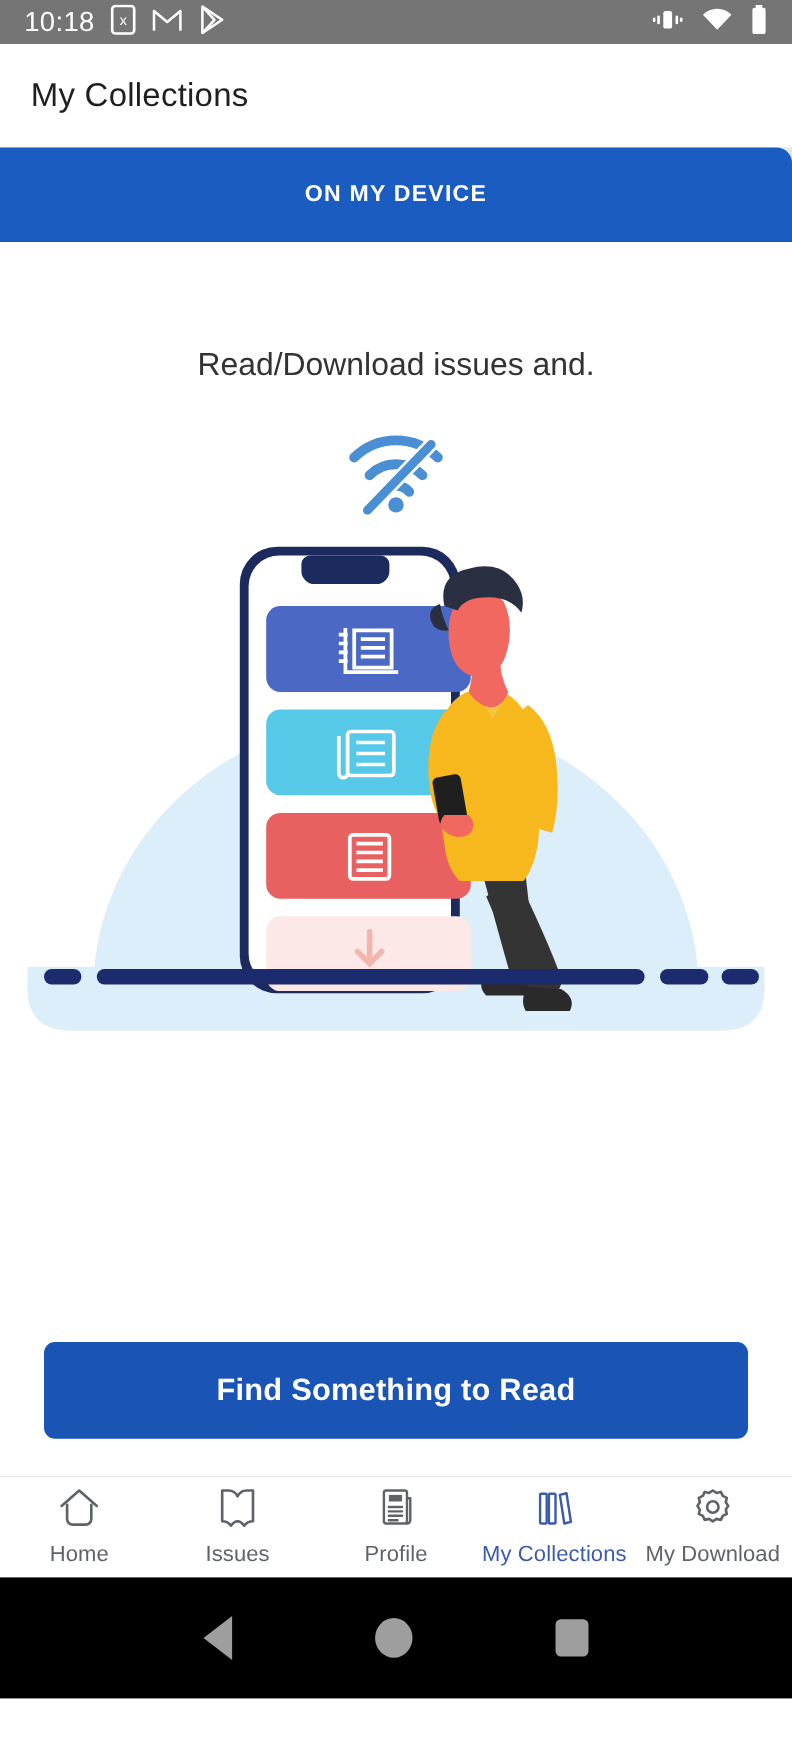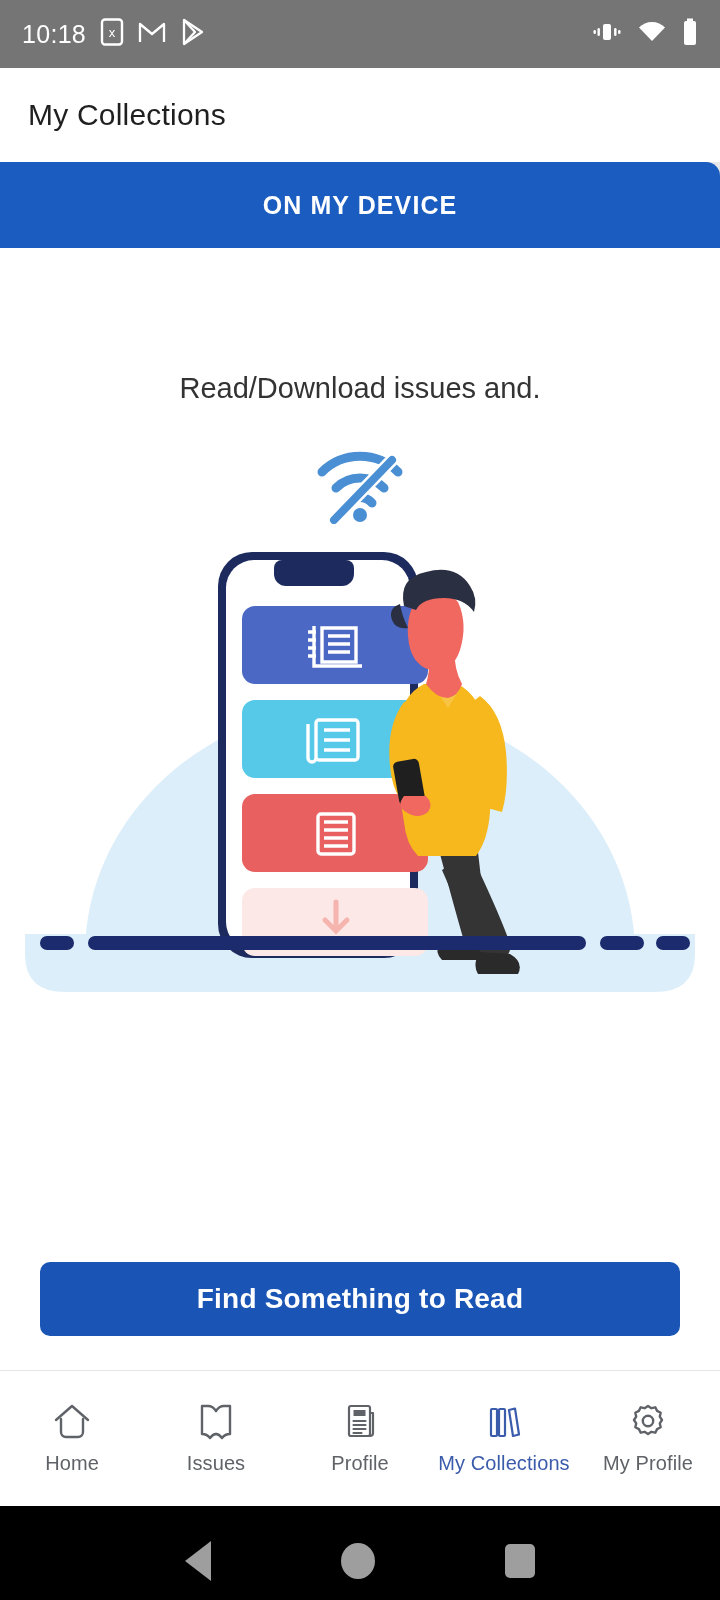--- a/index.html
+++ b/index.html
@@ -6,73 +6,73 @@
   html,body { width:720px; height:1600px; }
   body {
     font-family:"Liberation Sans", sans-serif;
     background:#ffffff;
     overflow:hidden;
     position:relative;
   }
 
   
   .statusbar{
-    height:68px; background:#757575; display:flex; 
+    height:40px; background:#757575; display:flex; 
     padding:0 22px; color:#ffffff;
   }
   .sb-left{display:flex; align-items:center; gap:14px;}
   .sb-time{font-size:25px; font-weight:400; letter-spacing:.3px; line-height:1;}
   .sb-right{margin-left:auto; display:flex; align-items:center; gap:16px;}
   .sb-ico{display:block;}
 
   
   .appbar{height:94px; background:#fff; display:flex; align-items:center; padding:0 28px;}
   .appbar-title{font-size:30px; color:#1f1f1f; font-weight:400; letter-spacing:.2px;}
 
   
   .tabs{height:86px; background:#e7e7e7; display:flex; position:relative;}
   .tab{
     flex:1; display:flex; align-items:center; justify-content:center;
-    font-size:25px; letter-spacing:1.1px; color:#6b6b6b; font-weight:500;
+    font-size:21px; letter-spacing:1.1px; color:#6b6b6b; font-weight:500;
     background:transparent;
   }
   .tab.active{
     background:#1a5cc0; color:#ffffff;
     border-top-right-radius:14px; border-bottom-right-radius:0;
     font-weight:700;
   }
 
   
   .content{
     position:relative; height:1122px; background:#fff;
     display:flex; flex-direction:column; align-items:center;
   }
   .empty-text{
-    margin-top:116px; text-align:center; color:#333333;
+    margin-top:88px; text-align:center; color:#333333;
     font-size:29px; line-height:1.72; font-weight:400;
   }
 
   
   .wifi-wrap{margin-top:32px;}
 
   
   .illo{position:relative; width:720px; height:480px; margin-top:6px;}
   .illo svg{position:absolute; left:0; top:0;}
 
   
   .cta-wrap{position:absolute; left:0; right:0; bottom:34px; display:flex; justify-content:center;}
   .cta{
-    width:640px; height:74px; background:#1a55b5; border:none; color:#fff;
+    width:640px; height:88px; background:#1a55b5; border:none; color:#fff;
     font-size:28px; font-weight:700; border-radius:10px; letter-spacing:.2px;
     font-family:"Liberation Sans", sans-serif; cursor:pointer;
   }
 
   
   .bottomnav{
-    height:136px; background:#ffffff; border-top:1px solid #e4e4e4;
+    height:92px; background:#ffffff; border-top:1px solid #e4e4e4;
     display:flex; align-items:center;
   }
   .navitem{
     flex:1; display:flex; flex-direction:column; align-items:center; gap:7px;
     color:#5f6368;
   }
   .navitem .navlabel{font-size:20px; letter-spacing:.1px;}
   .navitem.active{color:#3b5bab;}
 
   
@@ -295,21 +295,21 @@
     <span class="navlabel">My Collections</span>
   </div>
 
   <div class="navitem">
     <span>
       <svg width="40" height="38" viewBox="0 0 40 38" fill="none" stroke="#5f6368" stroke-width="2.4" stroke-linejoin="round">
         <path d="M20 3 l3.4 2.2 l3.9 -0.9 l1.8 3.6 l3.6 1.8 l-0.9 3.9 l2.2 3.4 l-2.2 3.4 l0.9 3.9 l-3.6 1.8 l-1.8 3.6 l-3.9 -0.9 l-3.4 2.2 l-3.4 -2.2 l-3.9 0.9 l-1.8 -3.6 l-3.6 -1.8 l0.9 -3.9 l-2.2 -3.4 l2.2 -3.4 l-0.9 -3.9 l3.6 -1.8 l1.8 -3.6 l3.9 0.9 z"></path>
         <circle cx="20" cy="18" r="5.2"></circle>
       </svg>
     </span>
-    <span class="navlabel">My Profile</span>
+    <span class="navlabel">My Download</span>
   </div>
 </div>
 
 <div class="sysnav">
   <div class="sys-back"></div>
   <div class="sys-home"></div>
   <div class="sys-recent"></div>
 </div>
 
 </body></html>

